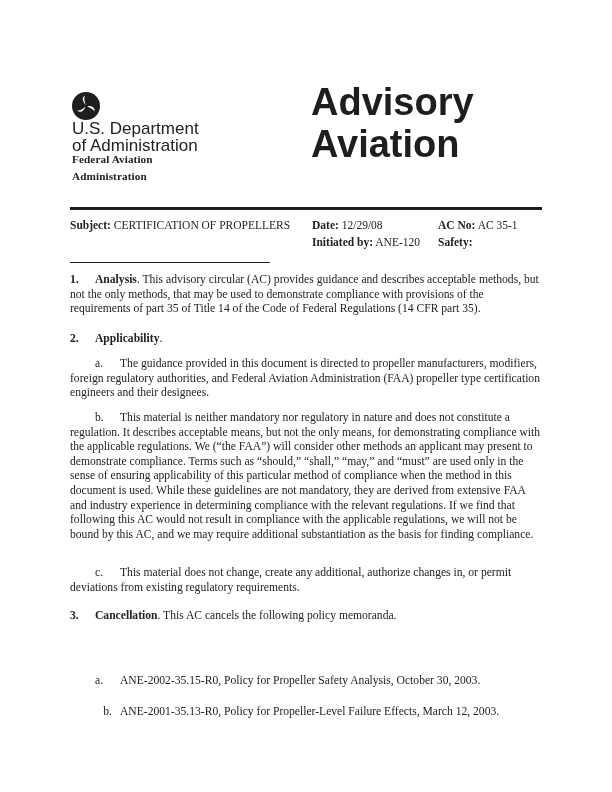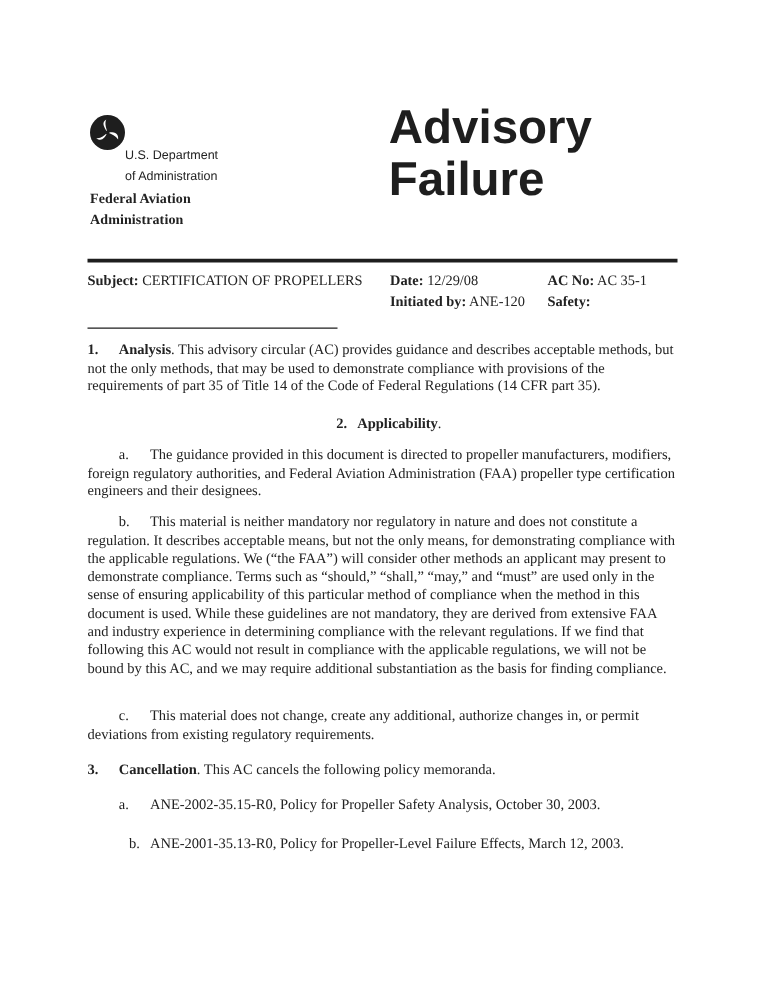--- a/index.html
+++ b/index.html
@@ -17,24 +17,23 @@
     }
     .abs { position: absolute; }
 
     
     .logo {
       left: 72px; top: 92px; width: 28px; height: 28px;
     }
     .dept-line {
       left: 72px;
       font-family: "Liberation Sans", sans-serif;
-      font-size: 10px;
+      font-size: 17px;
       color: #222;
       white-space: nowrap;
-      margin-left: 28px;
     }
     .agency-line {
       left: 72px;
       font-family: "Liberation Serif", serif;
       font-weight: bold;
       font-size: 11.2px;
       letter-spacing: 0.1px;
       color: #222;
       white-space: nowrap;
     }
@@ -86,20 +85,21 @@
       display: inline-block;
       width: 25px;
       margin-left: 25px;
     }
     .list-item {
       left: 95px;
       font-size: 11.6px;
       line-height: 14.6px;
       color: #222;
       white-space: nowrap;
+      margin-top: 37px;
     }
     .list-item .sub-letter {
       display: inline-block;
       width: 25px;
     }
   </style>
 </head>
 <body>
 
 <svg class="abs logo" viewBox="0 0 28 28">
@@ -111,21 +111,21 @@
   </g>
   <circle cx="14" cy="14" r="1.6" fill="#1e1e1e"></circle>
 </svg>
 
 <div class="abs dept-line" style="top:119px;">U.S. Department</div>
 <div class="abs dept-line" style="top:136px;">of Administration</div>
 <div class="abs agency-line" style="top:153px;">Federal Aviation</div>
 <div class="abs agency-line" style="top:170px;">Administration</div>
 
 <div class="abs big-title" style="top:83px;">Advisory</div>
-<div class="abs big-title" style="top:125px;">Failure</div>
+<div class="abs big-title" style="top:125px;">Aviation</div>
 
 <div class="abs thick-rule"></div>
 
 <div class="abs meta" style="left:70px; top:219px;">
   <b>Subject:</b>
   <span>CERTIFICATION OF PROPELLERS</span>
 </div>
 <div class="abs meta" style="left:312px; top:219px;">
   <b>Date:</b>
   <span>12/29/08</span>
@@ -142,21 +142,21 @@
   <b>Safety:</b>
   <span></span>
 </div>
 
 <div class="abs short-rule"></div>
 
 <div class="abs para" style="top:273px;">
   <span class="num">1.</span><span class="head">Analysis</span><span>. This advisory circular (AC) provides guidance and describes acceptable methods, but not the only methods, that may be used to demonstrate compliance with provisions of the requirements of part 35 of Title 14 of the Code of Federal Regulations (14 CFR part 35).</span>
 </div>
 
-<div class="abs para" style="top:332px;text-align:center;">
+<div class="abs para" style="top:332px;">
   <span class="num">2.</span><span class="head">Applicability</span><span>.</span>
 </div>
 
 <div class="abs para" style="top:357px;">
   <span class="sub-letter">a.</span><span>The guidance provided in this document is directed to propeller manufacturers, modifiers, foreign regulatory authorities, and Federal Aviation Administration (FAA) propeller type certification engineers and their designees.</span>
 </div>
 
 <div class="abs para" style="top:411px;">
   <span class="sub-letter">b.</span><span>This material is neither mandatory nor regulatory in nature and does not constitute a regulation. It describes acceptable means, but not the only means, for demonstrating compliance with the applicable regulations. We (“the FAA”) will consider other methods an applicant may present to demonstrate compliance. Terms such as “should,” “shall,” “may,” and “must” are used only in the sense of ensuring applicability of this particular method of compliance when the method in this document is used. While these guidelines are not mandatory, they are derived from extensive FAA and industry experience in determining compliance with the relevant regulations. If we find that following this AC would not result in compliance with the applicable regulations, we will not be bound by this AC, and we may require additional substantiation as the basis for finding compliance.</span>
 </div>

